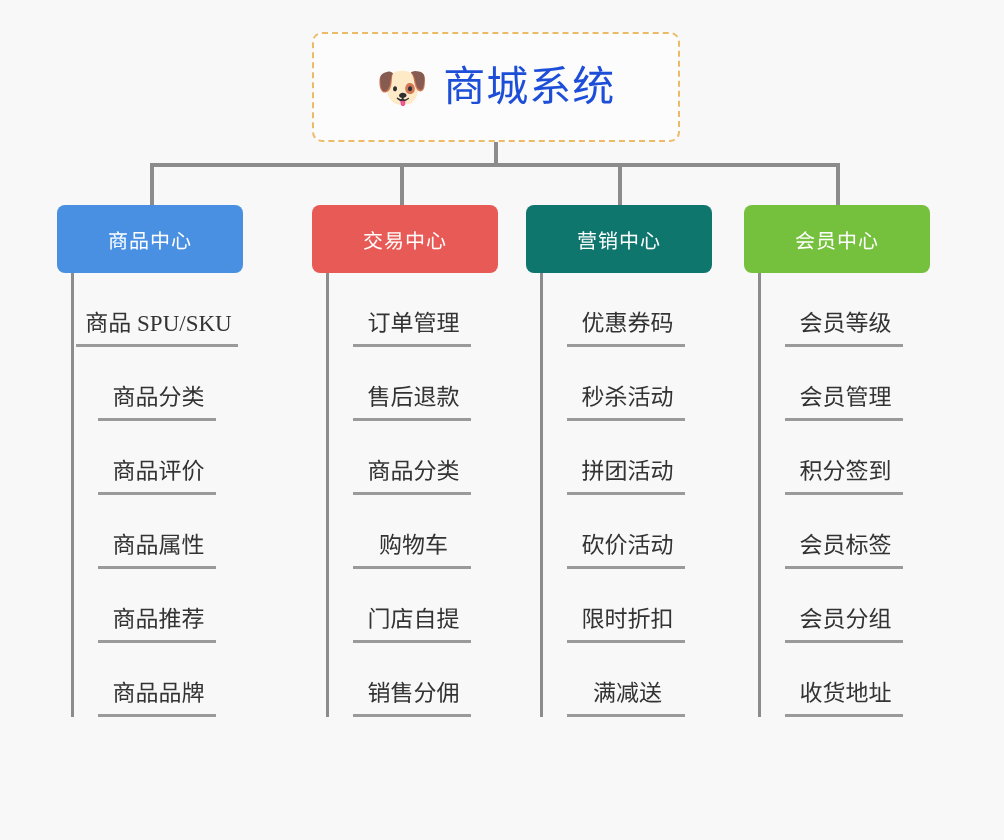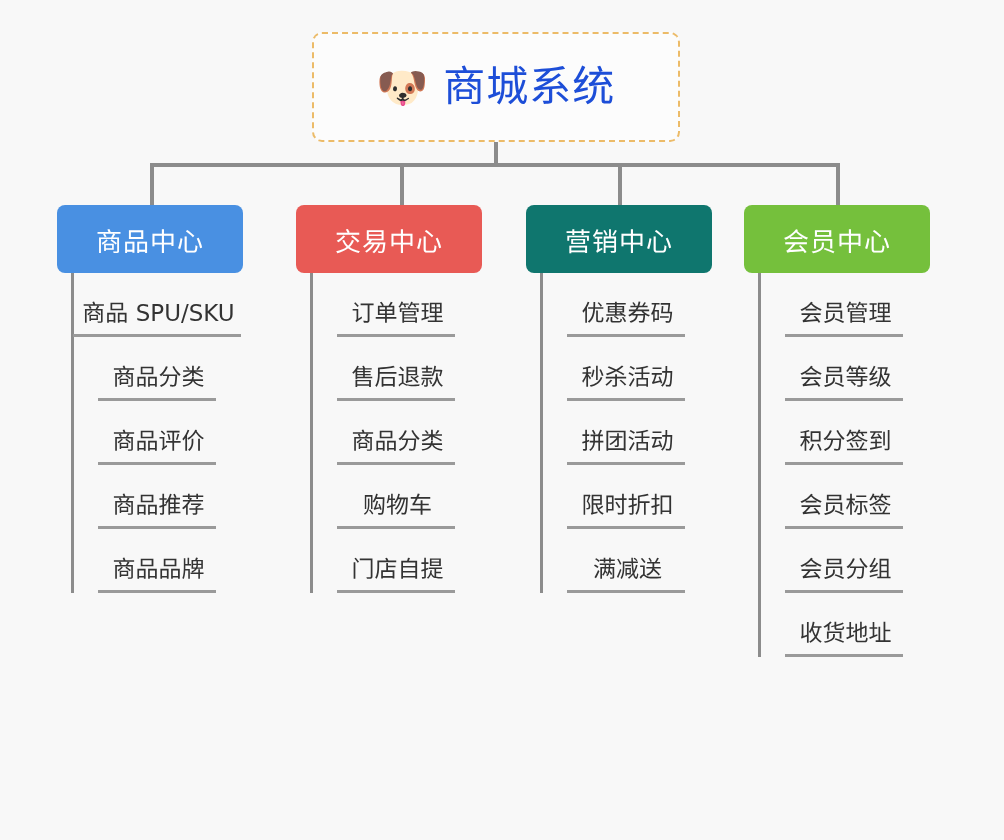--- a/index.html
+++ b/index.html
@@ -81,50 +81,51 @@
   .conn-drop.c2 { left: 618px; }
   .conn-drop.c3 { left: 836px; }
 
   
   .column {
     position: absolute;
     top: 205px;
     width: 186px;
   }
   .column.col0 { left: 57px;  width: 186px; }
-  .column.col1 { left: 296px; width: 186px; }
+  .column.col1 { left: 312px; width: 186px; }
   .column.col2 { left: 526px; width: 186px; }
   .column.col3 { left: 744px; width: 186px; }
 
   .cat-header {
     height: 68px;
     border-radius: 8px;
     display: flex;
     align-items: center;
     justify-content: center;
     color: #ffffff;
-    font-size: 26px;
+    font-size: 20px;
     letter-spacing: 1px;
     white-space: nowrap;
   }
 
   
   .branch {
     position: relative;
     margin-left: 14px;
     padding-left: 0;
     border-left: 3px solid #8c8c8c;
   }
 
   .leaf {
     position: relative;
-    height: 64px;
+    height: 74px;
     display: flex;
     align-items: flex-end;
     justify-content: center;
+    font-family: Liberation Serif, serif;
   }
   .leaf-label {
     font-size: 23px;
     line-height: 1.2;
     color: #333333;
     white-space: nowrap;
     padding: 0 6px 6px 6px;
     border-bottom: 3px solid #9a9a9a;
     box-sizing: border-box;
     min-width: 118px;
@@ -158,20 +159,23 @@
       <div class="leaf">
           <span class="leaf-label">商品 SPU/SKU</span>
         </div>
       <div class="leaf">
           <span class="leaf-label">商品分类</span>
         </div>
       <div class="leaf">
           <span class="leaf-label">商品评价</span>
         </div>
       <div class="leaf">
+          <span class="leaf-label">商品属性</span>
+        </div>
+      <div class="leaf">
           <span class="leaf-label">商品推荐</span>
         </div>
       <div class="leaf">
           <span class="leaf-label">商品品牌</span>
         </div>
     </div>
   </div>
 
   <div class="column col1">
     <div class="cat-header" style="background: rgb(232, 90, 85);">
@@ -186,58 +190,64 @@
         </div>
       <div class="leaf">
           <span class="leaf-label">商品分类</span>
         </div>
       <div class="leaf">
           <span class="leaf-label">购物车</span>
         </div>
       <div class="leaf">
           <span class="leaf-label">门店自提</span>
         </div>
+      <div class="leaf">
+          <span class="leaf-label">销售分佣</span>
+        </div>
     </div>
   </div>
 
   <div class="column col2">
     <div class="cat-header" style="background: #0f766e;">
       <span>营销中心</span>
     </div>
     <div class="branch">
       <div class="leaf">
           <span class="leaf-label">优惠券码</span>
         </div>
       <div class="leaf">
           <span class="leaf-label">秒杀活动</span>
         </div>
       <div class="leaf">
           <span class="leaf-label">拼团活动</span>
         </div>
       <div class="leaf">
+          <span class="leaf-label">砍价活动</span>
+        </div>
+      <div class="leaf">
           <span class="leaf-label">限时折扣</span>
         </div>
       <div class="leaf">
           <span class="leaf-label">满减送</span>
         </div>
     </div>
   </div>
 
   <div class="column col3">
     <div class="cat-header" style="background: rgb(117, 192, 60); text-align: center;">
       <span>会员中心</span>
     </div>
     <div class="branch">
       <div class="leaf">
+          <span class="leaf-label">会员等级</span>
+        </div>
+      <div class="leaf">
           <span class="leaf-label">会员管理</span>
         </div>
       <div class="leaf">
-          <span class="leaf-label">会员等级</span>
-        </div>
-      <div class="leaf">
           <span class="leaf-label">积分签到</span>
         </div>
       <div class="leaf">
           <span class="leaf-label">会员标签</span>
         </div>
       <div class="leaf">
           <span class="leaf-label">会员分组</span>
         </div>
       <div class="leaf">
           <span class="leaf-label">收货地址</span>

